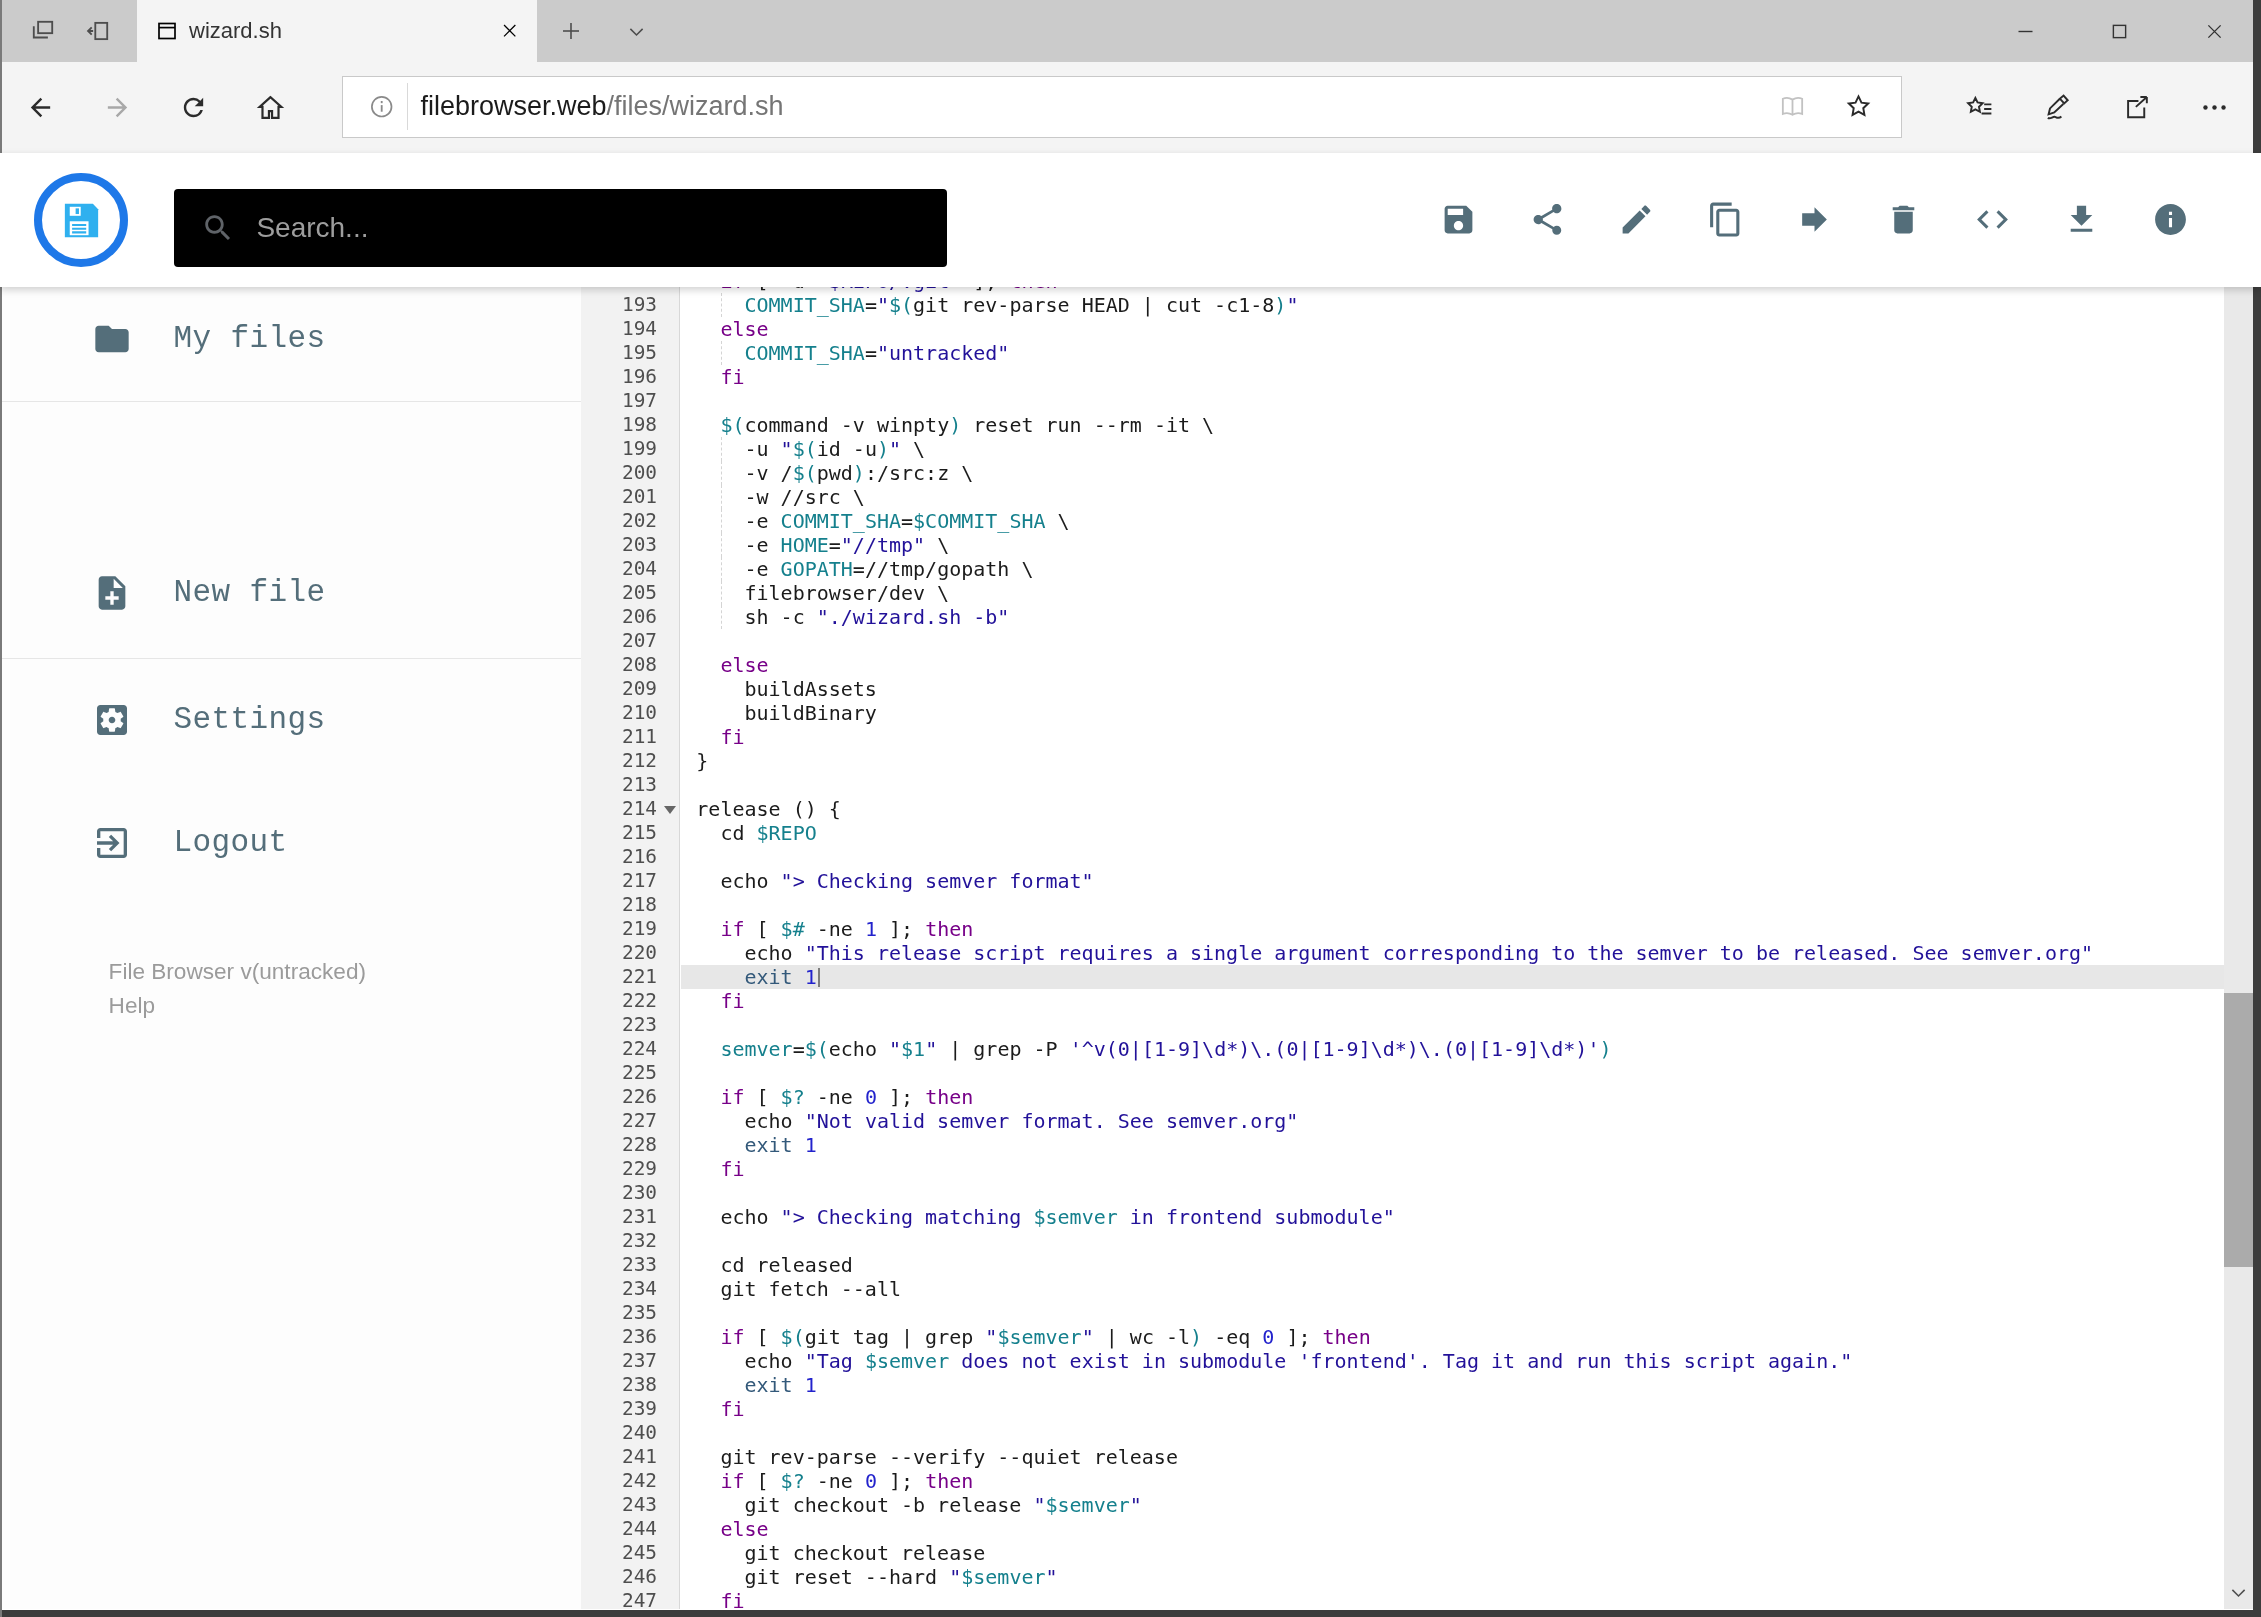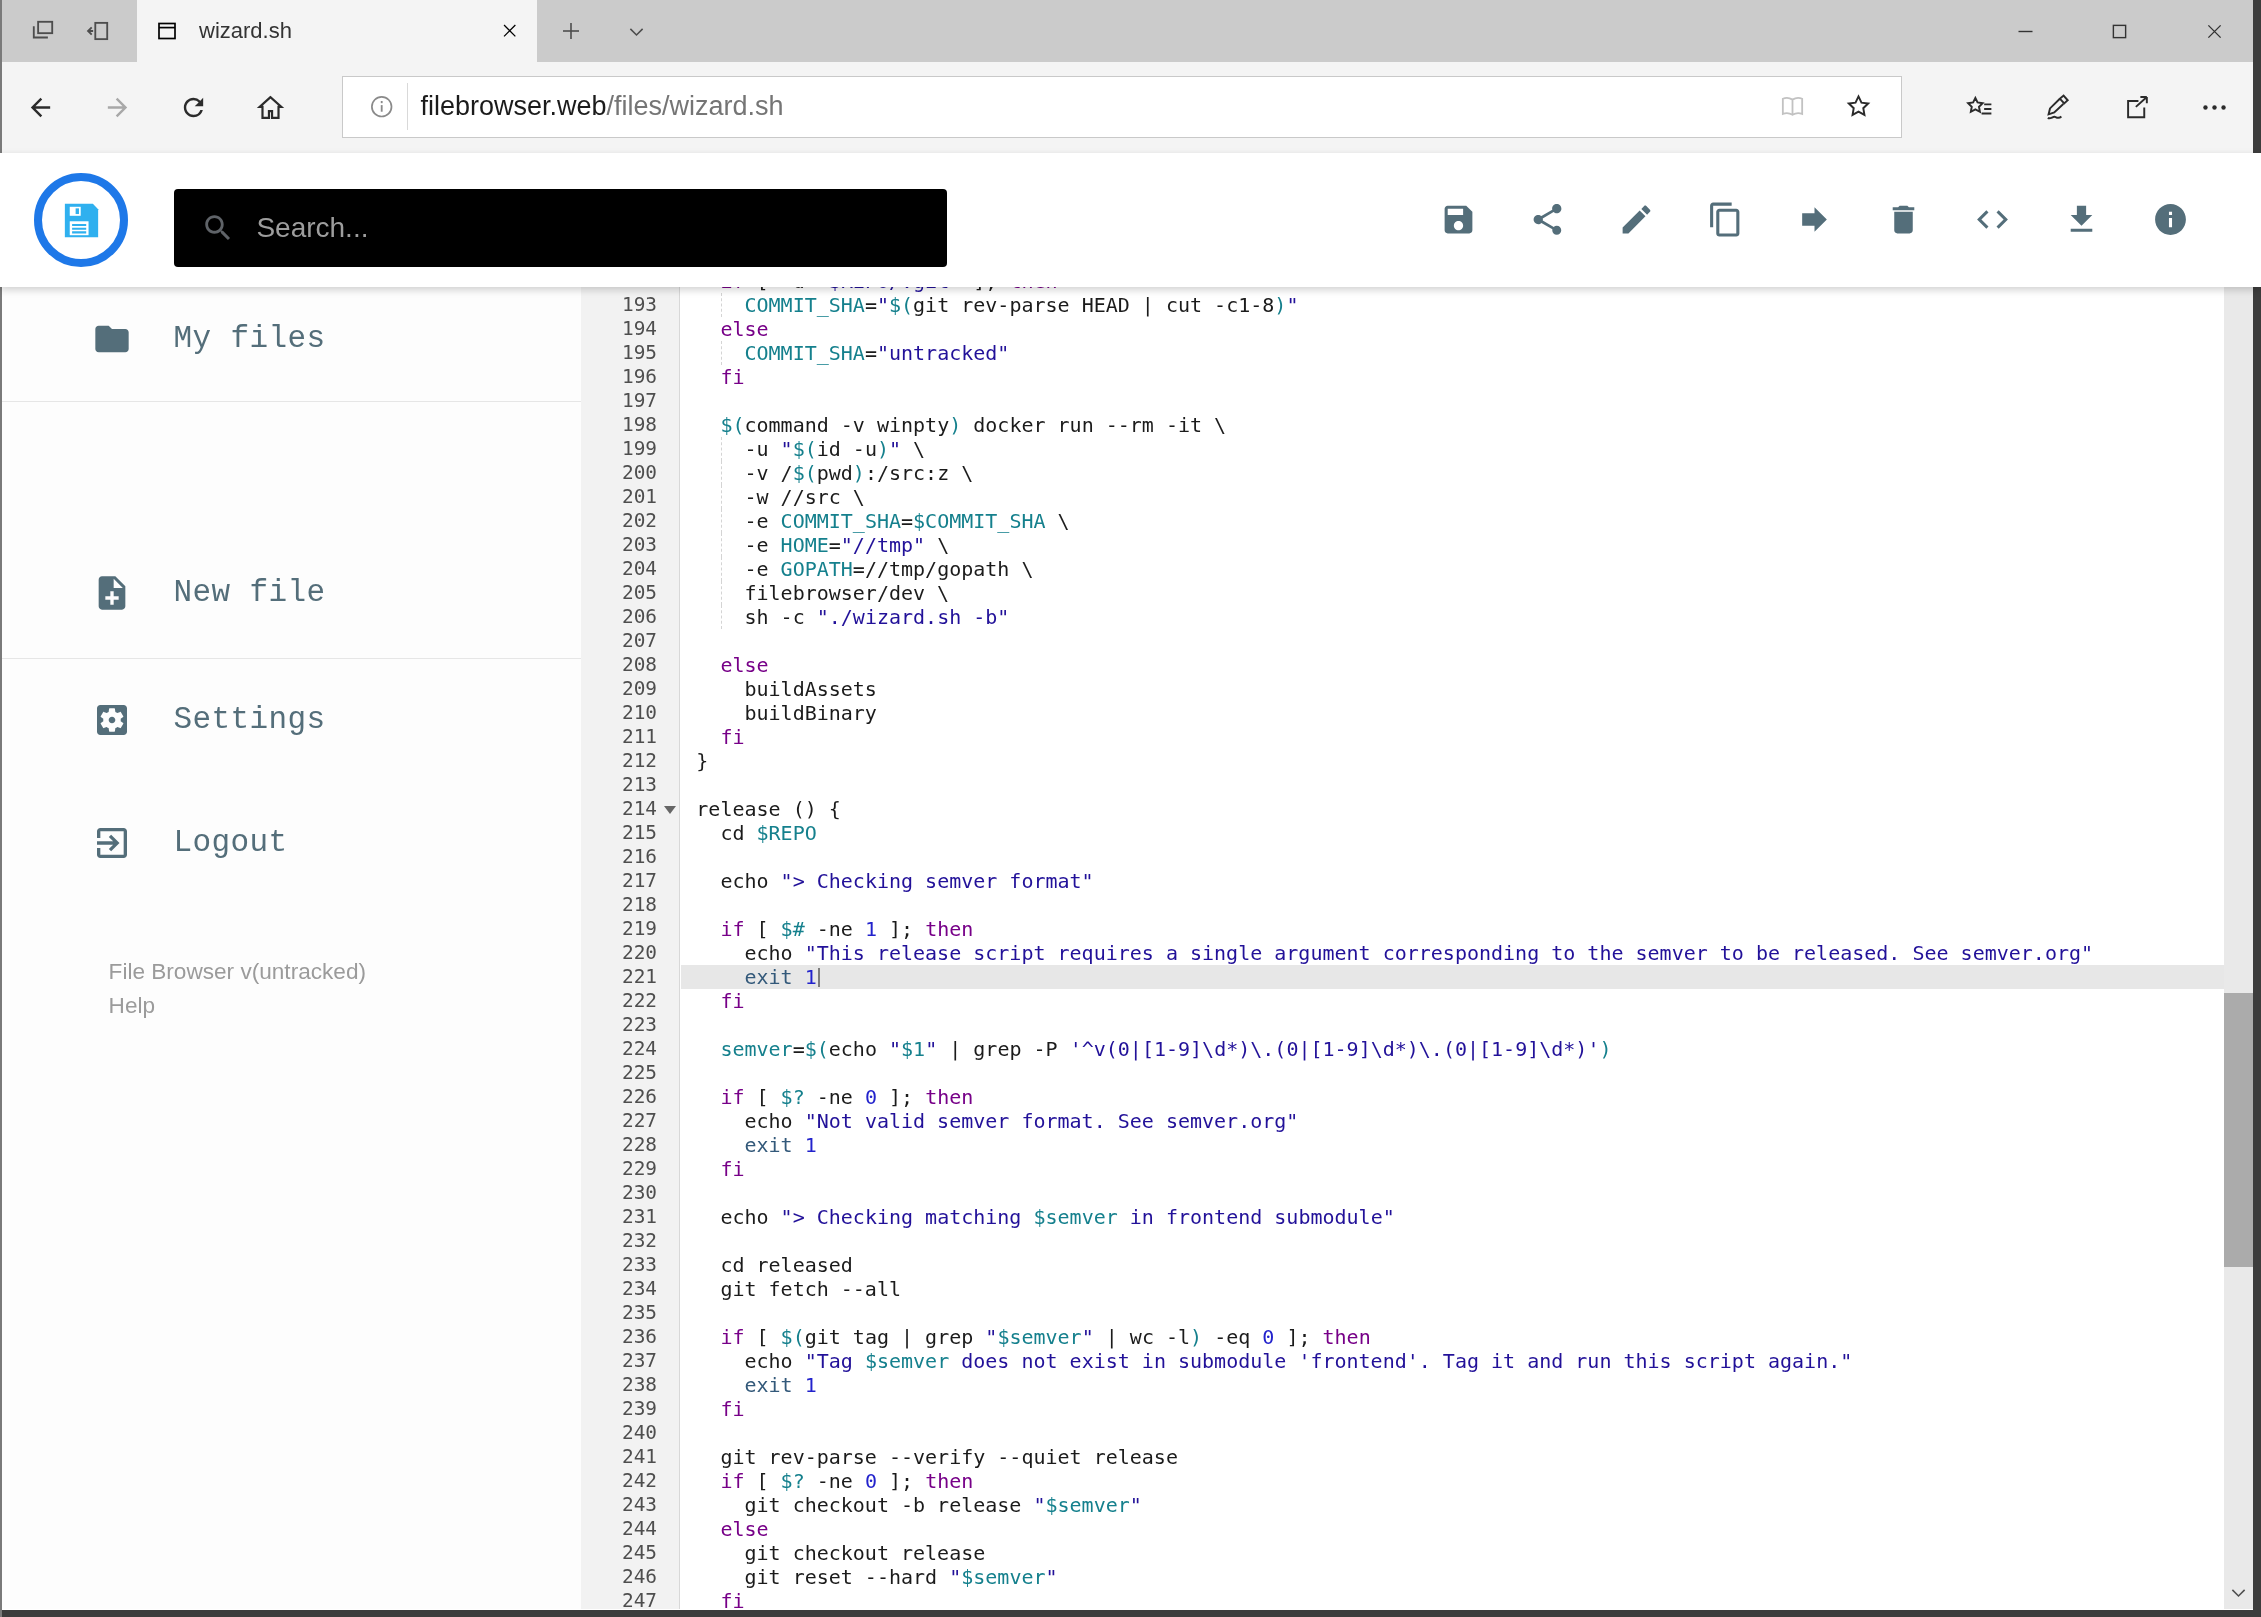--- a/index.html
+++ b/index.html
@@ -6,21 +6,21 @@
   html,body{margin:0;padding:0;}
   body{width:2261px;height:1617px;position:relative;overflow:hidden;
        font-family:"Liberation Sans","DejaVu Sans",sans-serif;background:#fff;}
   .abs{position:absolute;}
   svg{display:block;}
 
   
   .titlebar{left:0;top:0;width:2261px;height:62px;background:#cbcbcb;}
   .tb-btn{position:absolute;top:0;height:62px;display:flex;align-items:center;justify-content:center;color:#4d4d4d;}
   .tab{position:absolute;left:137px;top:0;width:400px;height:62px;background:#f4f4f4;display:flex;align-items:center;}
-  .tab-title{font-size:22px;color:#333;margin-left:20px;flex:1;white-space:nowrap;overflow:hidden;}
+  .tab-title{font-size:22px;color:#333;margin-left:10px;flex:1;white-space:nowrap;overflow:hidden;}
   .navbar{left:0;top:62px;width:2261px;height:91px;background:#f4f4f4;border-bottom:0.8px solid #d9d9d9;}
   .nav-ic{position:absolute;top:0;height:91px;display:flex;align-items:center;justify-content:center;color:#2b2b2b;}
   .nav-ic.disabled{color:#a8a8a8;}
   .urlbox{position:absolute;left:342px;top:13.7px;width:1560px;height:62px;background:#fff;border:0.8px solid #c9c9c9;box-sizing:border-box;display:flex;align-items:center;}
   .url-sep{width:0.8px;height:47px;background:#d9d9d9;margin:0 0 0 11.3px;}
   .url-text{font-size:27px;margin-left:13px;white-space:nowrap;flex:1;}
   .url-domain{color:#1b1b1b;}
   .url-path{color:#757575;}
   .edge-right{left:2253px;top:0;width:8px;height:1617px;background:#3c3c3c;}
   .edge-bottom{left:0;top:1610px;width:2261px;height:7.3px;background:#3c3c3c;}
@@ -312,21 +312,21 @@
 
 <div class="abs editor">
   <div class="gutter-col"></div>
   <div class="scroller" id="code-scroller">
       <div class="row"><span class="gut">192</span><span class="code"><span>  </span><span class="tk-k">if</span><span> [ -d </span><span class="tk-s">"$REPO/.git"</span><span> ]; </span><span class="tk-k">then</span></span></div>
       <div class="row"><span class="gut">193</span><span class="code"><i class="ig"></i><span>    </span><span class="tk-v">COMMIT_SHA</span><span>=</span><span class="tk-s">"</span><span class="tk-v">$(</span><span>git rev-parse HEAD | cut -c1-</span><span>8</span><span class="tk-v">)</span><span class="tk-s">"</span></span></div>
       <div class="row"><span class="gut">194</span><span class="code"><span>  </span><span class="tk-k">else</span></span></div>
       <div class="row"><span class="gut">195</span><span class="code"><i class="ig"></i><span>    </span><span class="tk-v">COMMIT_SHA</span><span>=</span><span class="tk-s">"untracked"</span></span></div>
       <div class="row"><span class="gut">196</span><span class="code"><span>  </span><span class="tk-k">fi</span></span></div>
       <div class="row"><span class="gut">197</span><span class="code"></span></div>
-      <div class="row"><span class="gut">198</span><span class="code"><span>  </span><span class="tk-v">$(</span><span>command -v winpty</span><span class="tk-v">)</span><span> docker run --rm -it \</span></span></div>
+      <div class="row"><span class="gut">198</span><span class="code"><span>  </span><span class="tk-v">$(</span><span>command -v winpty</span><span class="tk-v">)</span><span> reset run --rm -it \</span></span></div>
       <div class="row"><span class="gut">199</span><span class="code"><i class="ig"></i><span>    -u </span><span class="tk-s">"</span><span class="tk-v">$(</span><span>id -u</span><span class="tk-v">)</span><span class="tk-s">"</span><span> \</span></span></div>
       <div class="row"><span class="gut">200</span><span class="code"><i class="ig"></i><span>    -v /</span><span class="tk-v">$(</span><span>pwd</span><span class="tk-v">)</span><span>:/src:z \</span></span></div>
       <div class="row"><span class="gut">201</span><span class="code"><i class="ig"></i><span>    -w //src \</span></span></div>
       <div class="row"><span class="gut">202</span><span class="code"><i class="ig"></i><span>    -e </span><span class="tk-v">COMMIT_SHA</span><span>=</span><span class="tk-v">$COMMIT_SHA</span><span> \</span></span></div>
       <div class="row"><span class="gut">203</span><span class="code"><i class="ig"></i><span>    -e </span><span class="tk-v">HOME</span><span>=</span><span class="tk-s">"//tmp"</span><span> \</span></span></div>
       <div class="row"><span class="gut">204</span><span class="code"><i class="ig"></i><span>    -e </span><span class="tk-v">GOPATH</span><span>=//tmp/gopath \</span></span></div>
       <div class="row"><span class="gut">205</span><span class="code"><i class="ig"></i><span>    filebrowser/dev \</span></span></div>
       <div class="row"><span class="gut">206</span><span class="code"><i class="ig"></i><span>    sh -c </span><span class="tk-s">"./wizard.sh -b"</span></span></div>
       <div class="row"><span class="gut">207</span><span class="code"></span></div>
       <div class="row"><span class="gut">208</span><span class="code"><span>  </span><span class="tk-k">else</span></span></div>

